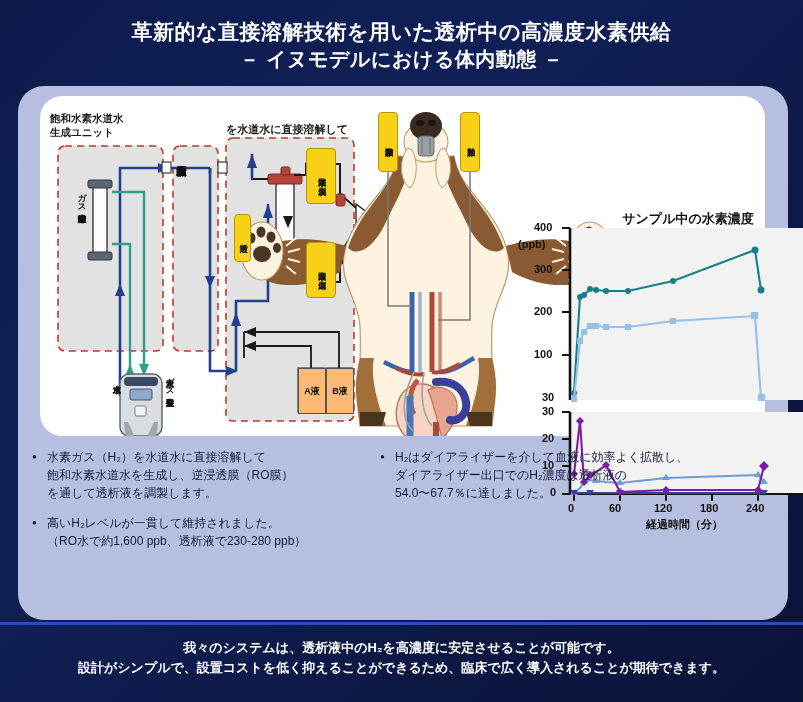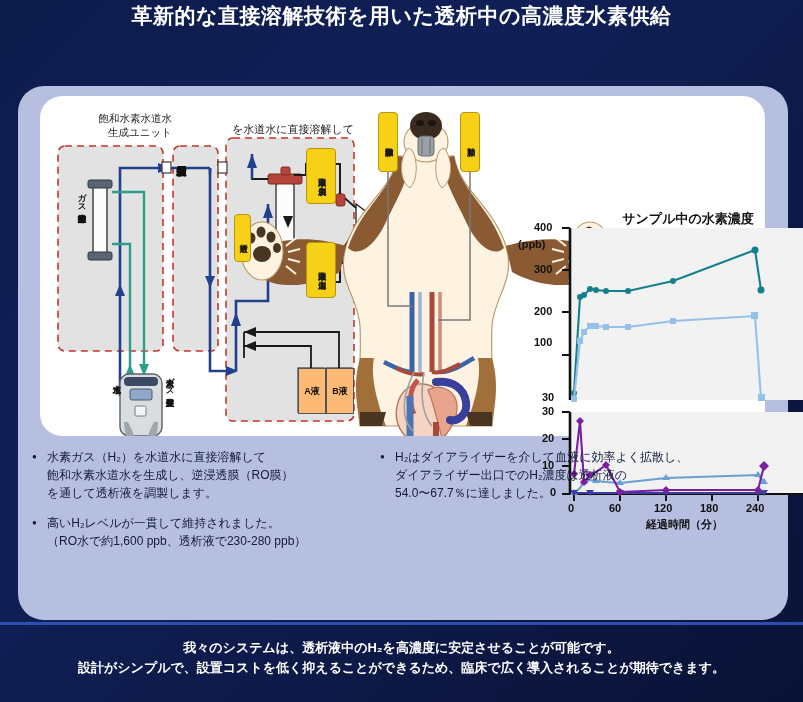--- a/index.html
+++ b/index.html
@@ -24,21 +24,21 @@
   #header {
     position: absolute;
     left: 0; top: 0; width: 803px; height: 82px;
     text-align: center;
     color: #ffffff;
   }
   #header .line1 {
     font-size: 21px;
     font-weight: bold;
     letter-spacing: 0.5px;
-    padding-top: 2px;
+    padding-top: 18px;
     line-height: 1.35;
   }
   #header .line2 {
     font-size: 20px;
     font-weight: bold;
     letter-spacing: 0.5px;
     line-height: 1.35;
   }
 
   
@@ -54,23 +54,23 @@
     left: 22px; top: 10px;
     width: 725px; height: 340px;
     background: #ffffff;
     border-radius: 22px;
   }
 
   
   .dgm-title {
     position: absolute;
     font-size: 10.5px;
-    font-weight: normal;
+    font-weight: bold;
     color: #1b1b1b;
-    text-align: right;
+    text-align: left;
     line-height: 1.3;
     white-space: pre-line;
   }
   .vlabel {
     position: absolute;
     writing-mode: vertical-rl;
     text-orientation: upright;
     font-size: 8.5px;
     font-weight: bold;
     color: #111;
@@ -204,20 +204,21 @@
     background: #2a4fb0;
   }
 </style>
 </head>
 <body>
 
 <div id="poster">
 
   <div id="header">
     <div class="line1">革新的な直接溶解技術を用いた透析中の高濃度水素供給</div>
+    <div class="line2">－ イヌモデルにおける体内動態 －</div>
   </div>
 
   <div id="bodypanel">
 
     <div id="whitecard">
 
       <svg width="725" height="340" viewBox="0 0 725 340" style="position:absolute;left:0;top:0;">
 
         <rect x="18" y="50" width="105" height="205" rx="7" fill="#e2e2e2" stroke="#c0392b" stroke-width="1.6" stroke-dasharray="7,5"></rect>
         <rect x="133" y="50" width="45" height="205" rx="7" fill="#e2e2e2" stroke="#c0392b" stroke-width="1.6" stroke-dasharray="7,5"></rect>
@@ -552,21 +553,21 @@
             <polygon points="102,278 106,282 102,286 98,282"></polygon>
             <polygon points="148,276 152,280 148,284 144,280"></polygon>
             <polygon points="240,276 244,280 240,284 236,280"></polygon>
             <polygon points="246,251 251,256 246,261 241,256"></polygon>
           </g>
         </svg>
 
         <div class="ytick" style="left:16px; top:11px;">400</div>
         <div class="ytick" style="left:16px; top:53px;">300</div>
         <div class="ytick" style="left:16px; top:95px;">200</div>
-        <div class="ytick" style="left:16px; top:126px;">100</div>
+        <div class="ytick" style="left:16px; top:138px;">100</div>
         <div class="ytick" style="left:24px; top:181px;">30</div>
 
         <div class="ytick" style="left:24px; top:195px;">30</div>
         <div class="ytick" style="left:24px; top:222px;">20</div>
         <div class="ytick" style="left:24px; top:249px;">10</div>
         <div class="ytick" style="left:32px; top:276px;">0</div>
 
         <div class="xtick" style="left:50px;  top:292px;">0</div>
         <div class="xtick" style="left:91px;  top:292px;">60</div>
         <div class="xtick" style="left:136px; top:292px;">120</div>

